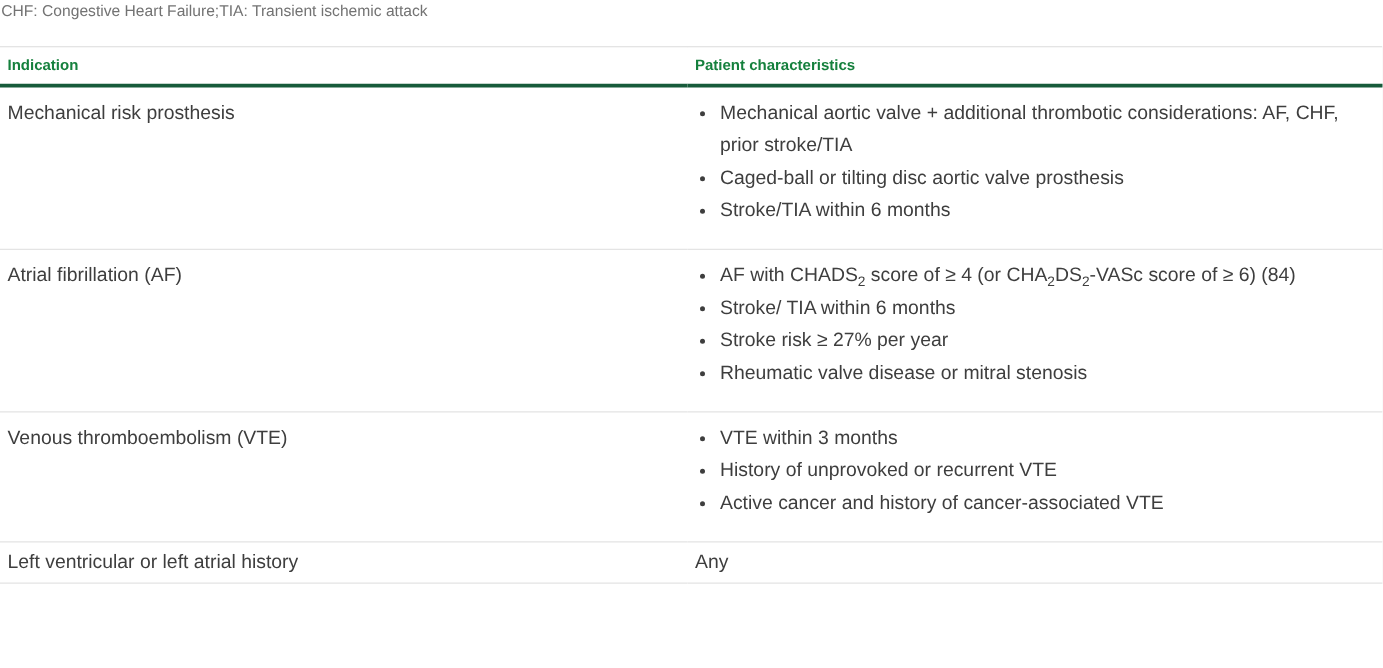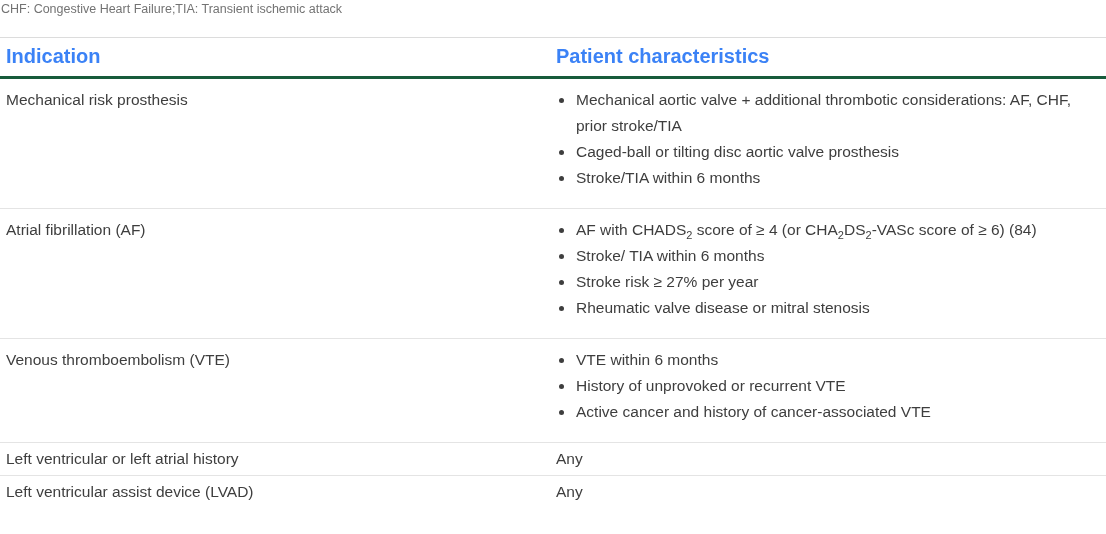--- a/index.html
+++ b/index.html
@@ -23,23 +23,23 @@
   table.indications {
     width: 1106px;
     border-collapse: collapse;
     table-layout: fixed;
     border-right: 1px solid #ececec;
   }
   col.c1 { width: 550px; }
   col.c2 { width: 556px; }
   th {
     text-align: left;
-    font-size: 20px;
+    font-size: 12px;
     font-weight: 700;
-    color: #3b82f6;
+    color: #15803d;
     padding: 7px 6px 8px 6px;
     border-bottom: 3px solid #175b3b;
     background: #ffffff;
     margin-left: 28px;
   }
   td {
     font-size: 15.5px;
     color: #3e3e3e;
     vertical-align: top;
     border-bottom: 1px solid #e4e4e4;
@@ -102,28 +102,24 @@
           <li>Stroke/ TIA within 6 months</li>
           <li>Stroke risk ≥ 27% per year</li>
           <li>Rheumatic valve disease or mitral stenosis</li>
         </ul>
       </td>
     </tr>
     <tr>
       <td>Venous thromboembolism (VTE)</td>
       <td>
         <ul class="char-list">
-          <li>VTE within 6 months</li>
+          <li>VTE within 3 months</li>
           <li>History of unprovoked or recurrent VTE</li>
           <li>Active cancer and history of cancer-associated VTE</li>
         </ul>
       </td>
     </tr>
     <tr class="compact">
       <td>Left ventricular or left atrial history</td>
       <td>Any</td>
     </tr>
-    <tr class="compact last">
-      <td>Left ventricular assist device (LVAD)</td>
-      <td>Any</td>
-    </tr>
   </tbody>
 </table>
 
 </body></html>

